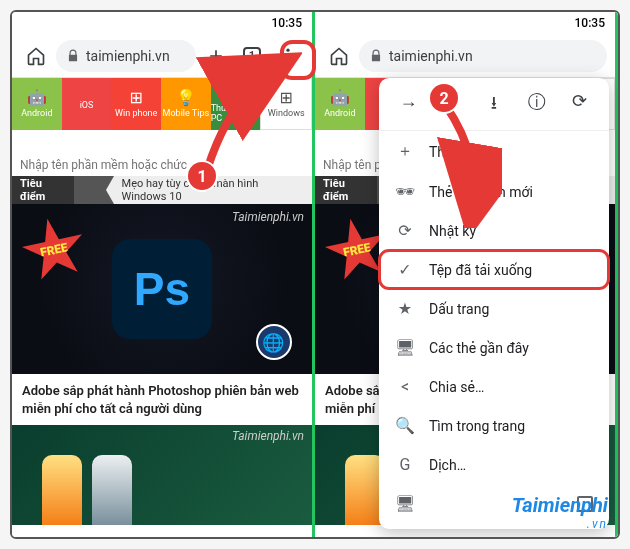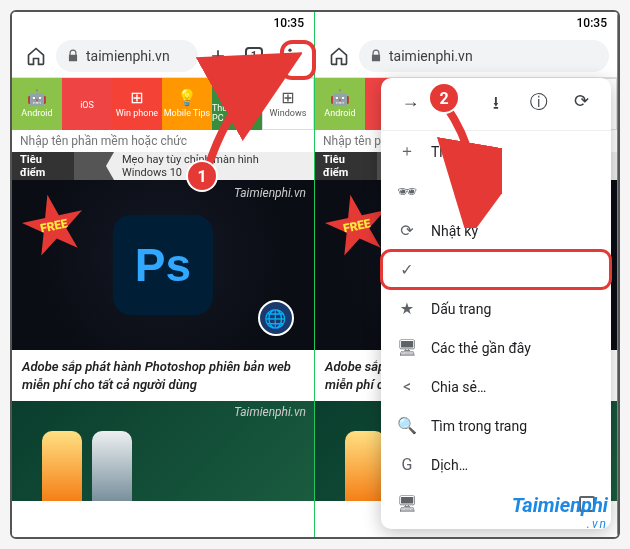--- a/index.html
+++ b/index.html
@@ -3,53 +3,53 @@
 <meta charset="utf-8">
 <style>
   * { box-sizing: border-box; margin: 0; padding: 0; font-family: -apple-system, Roboto, Arial, sans-serif; }
   body { background: #f5f5f5; padding: 10px; }
   .frame {
     width: 610px; height: 529px;
     border: 2px solid #555; border-radius: 6px;
     background: #fff; display: flex; position: relative; overflow: hidden;
   }
   .phone {
-    flex: 1; min-width: 0; border-right: 1px solid #22c55e;
+    flex: 1; min-width: 0; border-right: 3px solid #22c55e;
     display: flex; flex-direction: column; background: #fff; position: relative;
   }
   .phone:last-child { border-right: none; }
   .status { display: flex; justify-content: flex-end; align-items: center; height: 22px; padding: 0 10px; font-size: 12px; font-weight: 500; }
   .toolbar {
     display: flex; align-items: center; gap: 4px; padding: 4px 8px;
     border-bottom: 1px solid #e0e0e0; height: 44px;
   }
   .addr {
     flex: 1; display: flex; align-items: center; gap: 6px;
     background: #f1f3f4; border-radius: 18px; height: 32px; padding: 0 10px;
     font-size: 14px; color: #3c4043;
   }
   .ticon { width: 32px; height: 32px; display: flex; align-items: center; justify-content: center; color: #3c4043; }
   .tabcount { border: 2px solid #3c4043; border-radius: 4px; width: 18px; height: 18px; font-size: 11px; font-weight: 700; display: flex; align-items: center; justify-content: center; }
   .navtabs { display: flex; height: 52px; }
   .ntab { flex: 1; display: flex; flex-direction: column; align-items: center; justify-content: center; color: #fff; font-size: 9px; gap: 2px; }
   .ntab .ic { font-size: 16px; line-height: 1; }
   .bg-green{background:#8bc34a;} .bg-grey{background:#ef4444;} .bg-red{background:#f44336;}
   .bg-orange{background:#ff9800;} .bg-dgreen{background:#388e3c;} .bg-white{background:#fff;color:#555;border:1px solid #ddd;}
-  .searchrow { display:flex; padding:4px 8px; gap:6px; font-size:12px; color:#1976d2; }
+  .searchrow { display:flex; padding:4px 8px; gap:6px; font-size:12px; color:#1976d2;margin-top:24px; }
   .searchrow input { flex:1; border:none; outline:none; font-size:12px; color:#888; background:transparent; }
   .crumb { display:flex; align-items:center; background:#555; height:28px; font-size:11px;gap:32px; }
   .crumb .c1 { background:#333; color:#fff; padding:0 8px; height:100%; display:flex; align-items:center; font-weight:700; }
   .crumb .c2 { background:#eee; color:#333; padding:0 8px; height:100%; display:flex; align-items:center; position:relative; margin-left:8px; }
   .crumb .c2::before{content:'';position:absolute;left:-8px;top:0;border-top:14px solid transparent;border-bottom:14px solid transparent;border-right:8px solid #eee;}
   .hero { height:170px; background: radial-gradient(circle at 50% 45%, #141824 0%, #0a0d14 70%); position:relative; display:flex; align-items:center; justify-content:center; overflow:hidden; }
   .pslogo { width:100px; height:100px; background:#001e36; border-radius:18px; display:flex; align-items:center; justify-content:center; color:#31a8ff; font-size:46px; font-weight:bold; font-family:Arial; position:relative; }
   .freestar { position:absolute; left:10px; top:14px; width:64px; height:64px; background:#e53935; clip-path: polygon(50% 0%, 61% 35%, 98% 35%, 68% 57%, 79% 91%, 50% 70%, 21% 91%, 32% 57%, 2% 35%, 39% 35%); display:flex; align-items:center; justify-content:center; color:#ffeb3b; font-weight:900; font-size:12px; transform:rotate(-12deg); }
   .globebadge { position:absolute; right:20px; bottom:14px; width:36px; height:36px; border-radius:50%; background:#1a3a6e; border:2px solid #fff; display:flex; align-items:center; justify-content:center; color:#fff; font-size:18px; }
   .wm { position:absolute; right:8px; top:6px; color:#ccc; font-size:12px; font-style:italic; }
-  .headline { padding:8px 10px; font-size:13px; font-weight:600; color:#222; line-height:1.35;font-style:italic; }
+  .headline { padding:8px 10px; font-size:13px; font-weight:600; color:#222; line-height:1.35; }
   .hero2 { height:100px; background: linear-gradient(135deg,#0a3d2e,#1a5c3f); position:relative; overflow:hidden; }
   .hero2 .wm{top:4px;}
   .player{position:absolute;bottom:0;width:40px;height:70px;border-radius:10px 10px 0 0;}
   .p1{left:30px;background:linear-gradient(#ffe082,#f57f17);}
   .p2{left:80px;background:linear-gradient(#eceff1,#78909c);}
   
   .menu {
     position:absolute; top:66px; right:6px; width:230px;
     background:#fff; border-radius:10px; box-shadow:0 4px 18px rgba(0,0,0,.25);
     padding:6px 0; z-index:5;
@@ -229,27 +229,29 @@
         <span>ⓘ</span>
         <span>⟳</span>
       </div>
       <div id="menu-items">
           <div class="mitem">
             <span class="mi">＋</span>
             <span>Thẻ mới</span>
           </div>
           <div class="mitem">
             <span class="mi">🕶</span>
+            <span>Thẻ ẩn danh mới</span>
           </div>
           <div class="mitem">
             <span class="mi">⟳</span>
             <span>Nhật ký</span>
           </div>
           <div class="mitem hl">
             <span class="mi">✓</span>
+            <span>Tệp đã tải xuống</span>
           </div>
           <div class="mitem">
             <span class="mi">★</span>
             <span>Dấu trang</span>
           </div>
           <div class="mitem">
             <span class="mi">🖥</span>
             <span>Các thẻ gần đây</span>
           </div>
           <div class="mitem">

